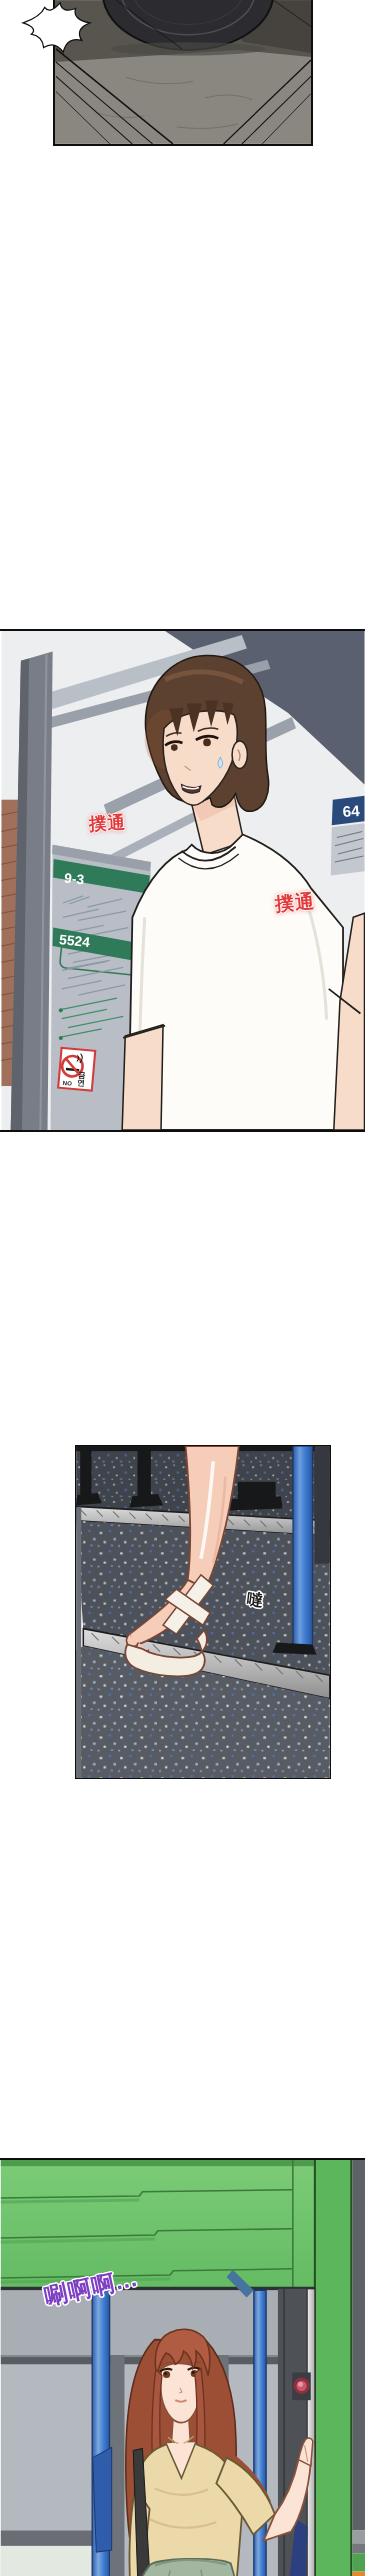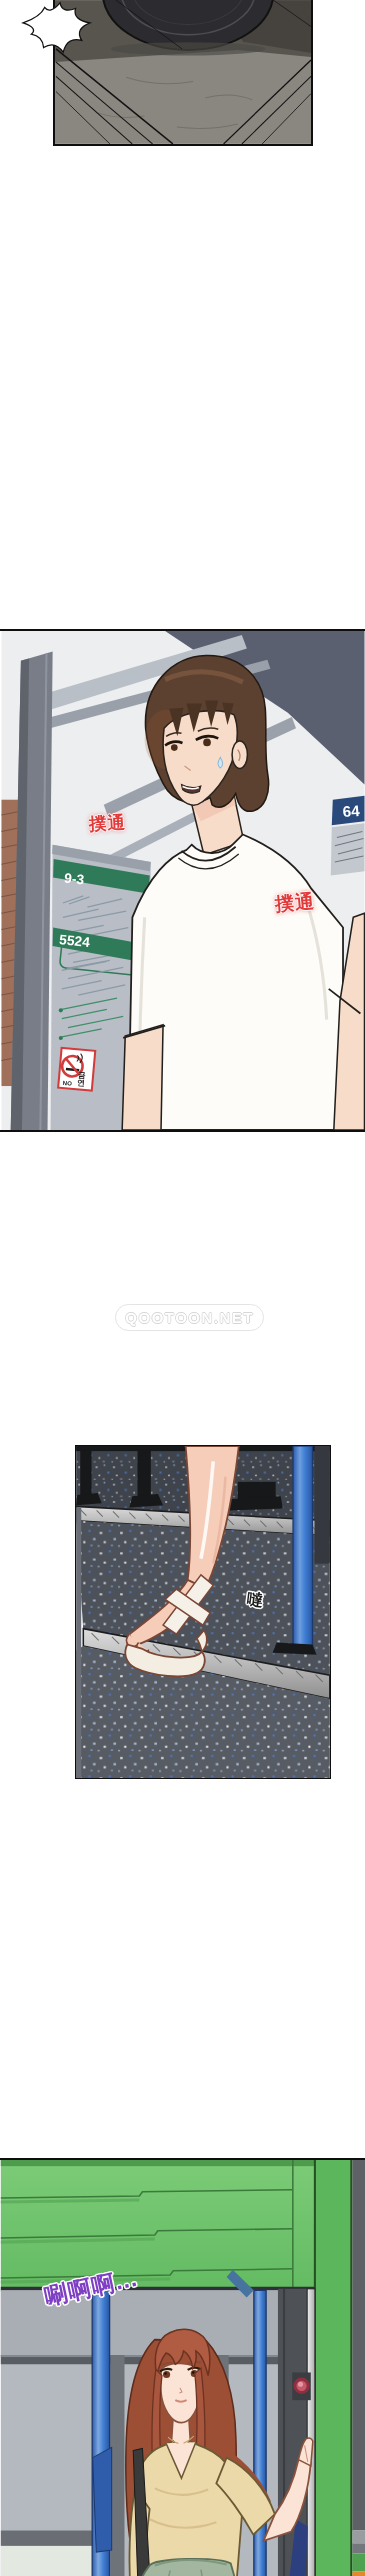--- a/index.html
+++ b/index.html
@@ -224,21 +224,20 @@
         </g>
         <text x="158" y="850" fill="#1d1d1d" font-size="15" font-weight="bold" writing-mode="tb">금연</text>
         <text x="122" y="890" fill="#1d1d1d" font-size="12" font-weight="bold">NO</text>
       </g>
     </svg>
   </div>
 
   <div class="sfx sfx-red" id="sfx-heart-left">撲通</div>
   <div class="sfx sfx-red" id="sfx-heart-right">撲通</div>
 
-  <div id="watermark"><span>QOOTOON.NET</span></div>
 
   <div class="panel" id="panel-step">
     <svg viewBox="0 0 496 649">
       <defs>
         <pattern id="speckA" width="34" height="34" patternUnits="userSpaceOnUse">
           <rect width="34" height="34" fill="none"></rect>
           <rect x="4" y="6" width="4" height="3" fill="#cdd3d8"></rect>
           <rect x="20" y="2" width="3" height="3" fill="#9db8dd"></rect>
           <rect x="27" y="16" width="4" height="4" fill="#4a78c8"></rect>
           <rect x="10" y="22" width="3" height="3" fill="#e8ecef"></rect>

